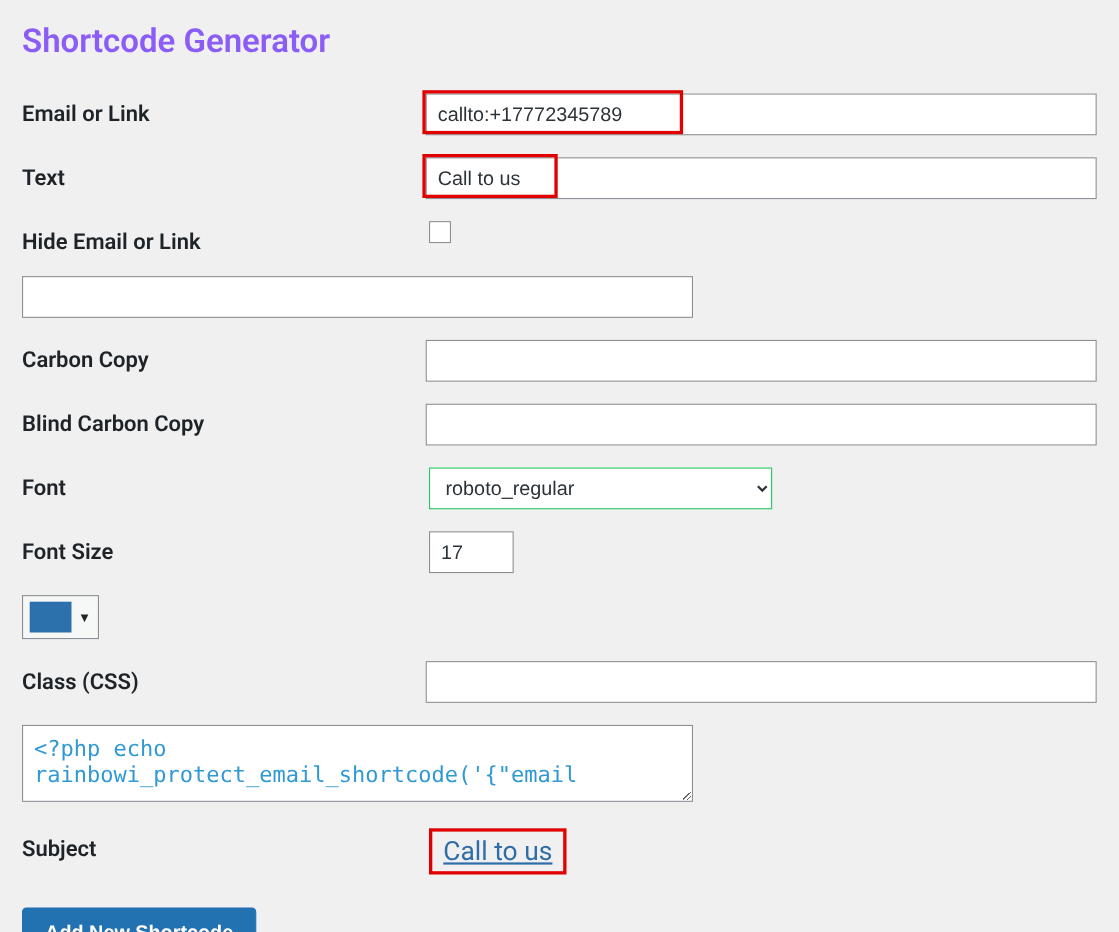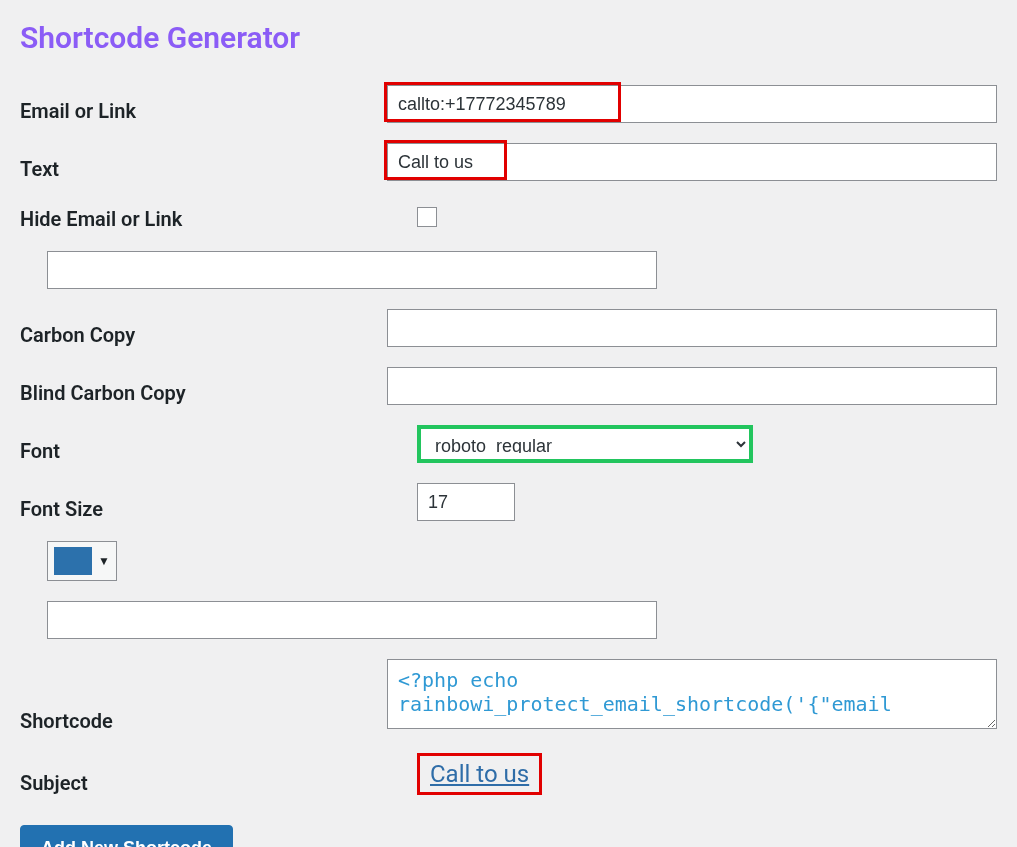--- a/index.html
+++ b/index.html
@@ -15,59 +15,58 @@
       width: 1017px;
     }
     h1 {
       font-size: 30px;
       font-weight: 600;
       margin-bottom: 30px;
       color: #8b5cf6;
     }
     .form-row {
       display: flex;
-      align-items: flex-end;
+      align-items: flex-start;
       margin-bottom: 20px;
     }
     .form-label {
       width: 370px;
       font-size: 20px;
       font-weight: 600;
       color: #1d2327;
       padding-top: 6px;
     }
     .form-control {
       flex: 1;
-      margin-left: 27px;
     }
     input[type="text"] {
       width: 610px;
       padding: 6px 10px;
       font-size: 18px;
       border: 1px solid #8c8f94;
       background: #fff;
       color: #2c3338;
       height: 38px;
     }
     input[type="text"].short {
-      width: 98px;
+      width: 77px;
     }
     input[type="checkbox"] {
       width: 20px;
       height: 20px;
       border: 1px solid #8c8f94;
       background: #fff;
       appearance: none;
       -webkit-appearance: none;
     }
     select {
-      width: 336px;
+      width: 312px;
       padding: 6px 10px;
       font-size: 18px;
-      border: 4px solid #22c55e;
+      border: 1px solid #22c55e;
       background: #fff;
       color: #2c3338;
       height: 38px;
     }
     .color-picker {
       display: inline-flex;
       align-items: center;
       border: 1px solid #8c8f94;
       background: #f6f7f7;
       padding: 4px 6px;
@@ -204,27 +203,27 @@
 <div class="form-row">
   <div class="form-control">
     <div class="color-picker">
       <div class="color-swatch" style="background:#2c71ac"></div>
       <span class="color-arrow">▼</span>
     </div>
   </div>
 </div>
 
 <div class="form-row">
-  <div class="form-control">
-    <input type="text" value="" style="">
-  </div>
-</div>
-
-<div class="form-row">
-  <div class="form-label">Shortcode</div>
+  <div class="form-label">Class (CSS)</div>
+  <div class="form-control">
+    <input type="text" value="" style="">
+  </div>
+</div>
+
+<div class="form-row">
   <div class="form-control">
     <textarea class="shortcode-textarea" readonly="" style="">&lt;?php echo rainbowi_protect_email_shortcode('{"email</textarea>
   </div>
 </div>
 
 <div class="form-row">
   <div class="form-label">Subject</div>
   <div class="form-control">
     <span class="preview-wrapper">
       <a href="#" class="preview-link">Call to us</a>

